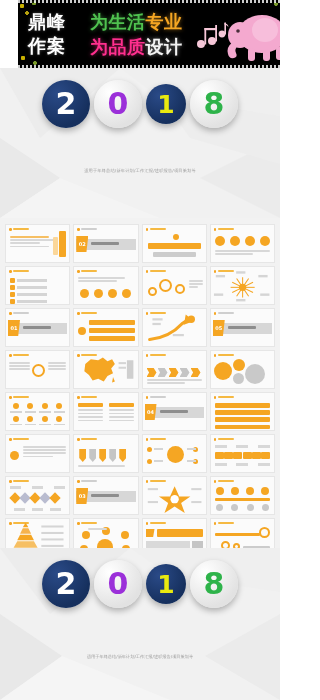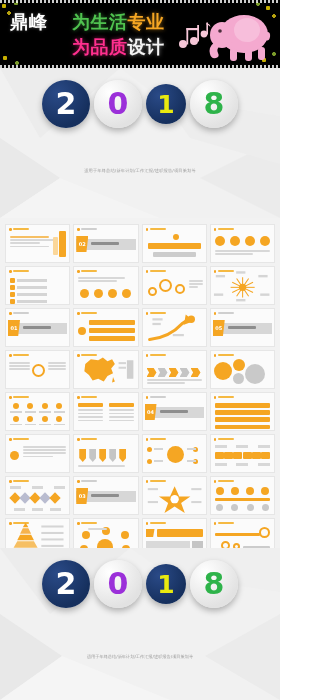--- a/index.html
+++ b/index.html
@@ -10,20 +10,21 @@
     overflow:hidden;
     position:relative;
   }
 
   
   .ad-banner{
     position:relative;
     width:280px;height:68px;
     background:#000000;
     overflow:hidden;
+    margin-left:18px;
   }
   .ad-banner::before{
     content:"";position:absolute;inset:0;
     background:
       radial-gradient(circle at 4px 6px,#c8b000 0 2px,transparent 2.5px),
       radial-gradient(circle at 16px 3px,#7a9b2a 0 2px,transparent 2.5px),
       radial-gradient(circle at 9px 13px,#b5a00e 0 1.6px,transparent 2px),
       radial-gradient(circle at 268px 8px,#c8b000 0 2px,transparent 2.5px),
       radial-gradient(circle at 258px 4px,#7a9b2a 0 1.8px,transparent 2.2px),
       radial-gradient(circle at 274px 16px,#b5a00e 0 1.6px,transparent 2px),
@@ -169,20 +170,21 @@
 </style>
 </head>
 <body>
 
 <div class="ad-banner">
   <div class="ad-dots-top"></div>
   <div class="ad-dots-bot"></div>
 
   <div class="ad-brand">
     <div>鼎峰</div>
+    <div>作案</div>
   </div>
 
   <div class="ad-slogan">
     <div class="row">
       <span class="s-green">为生活</span><span class="s-orange">专业</span>
     </div>
     <div class="row">
       <span class="s-pink">为品质</span><span class="s-white">设计</span>
     </div>
   </div>

